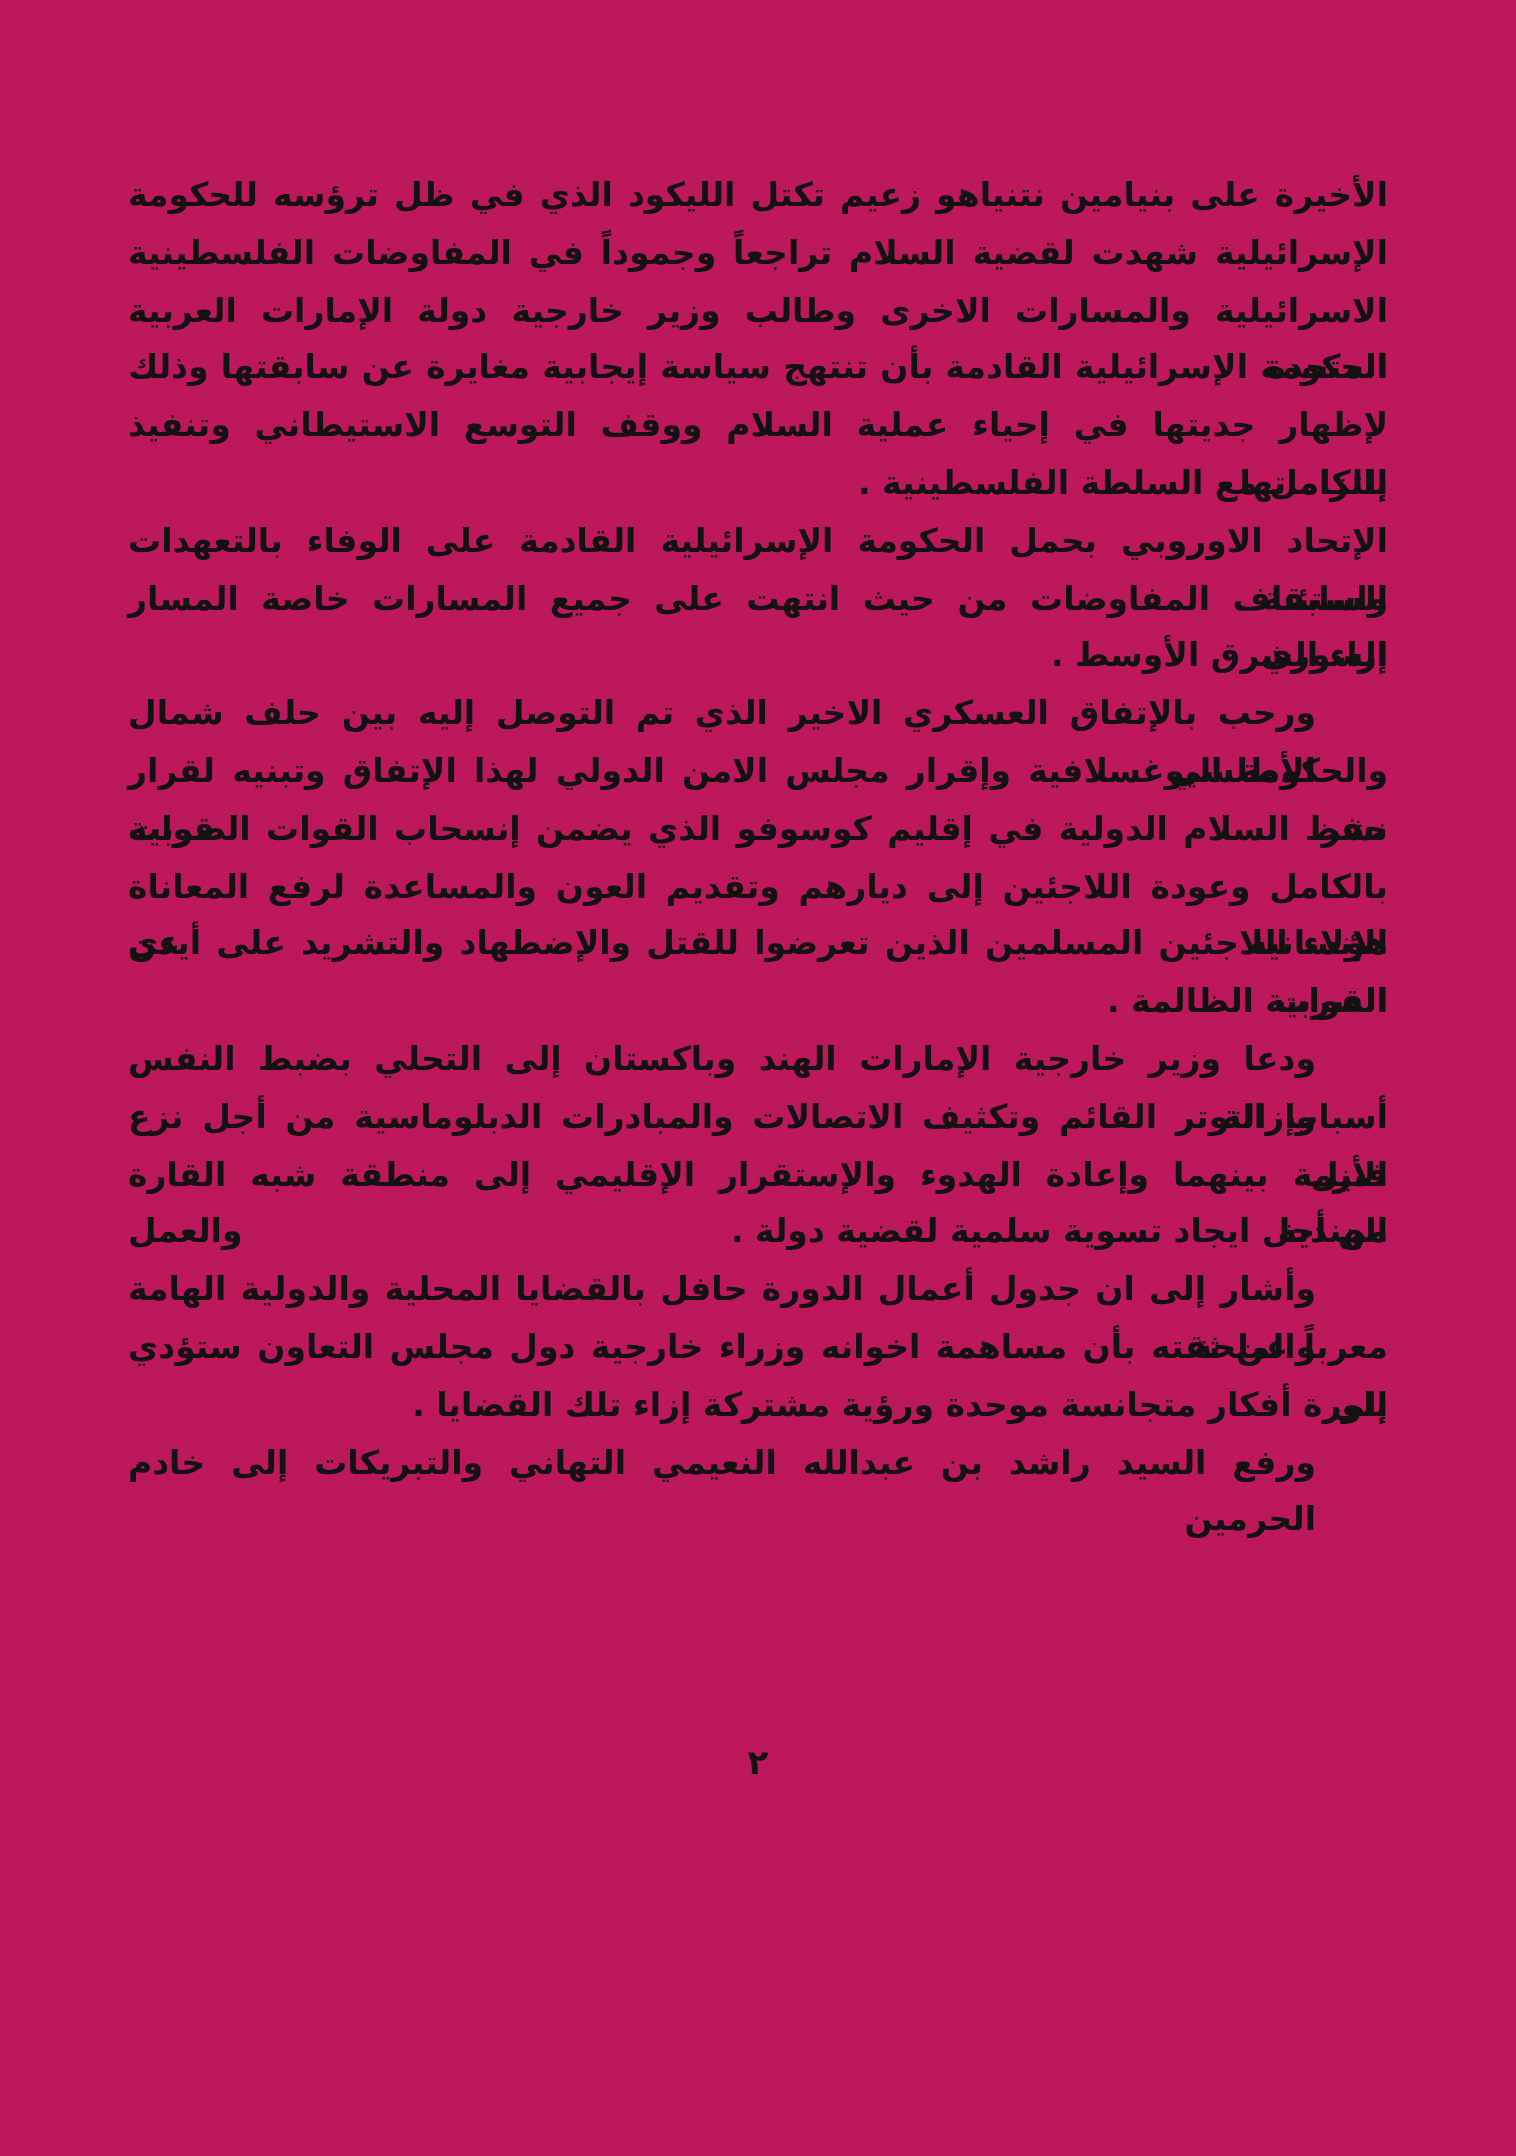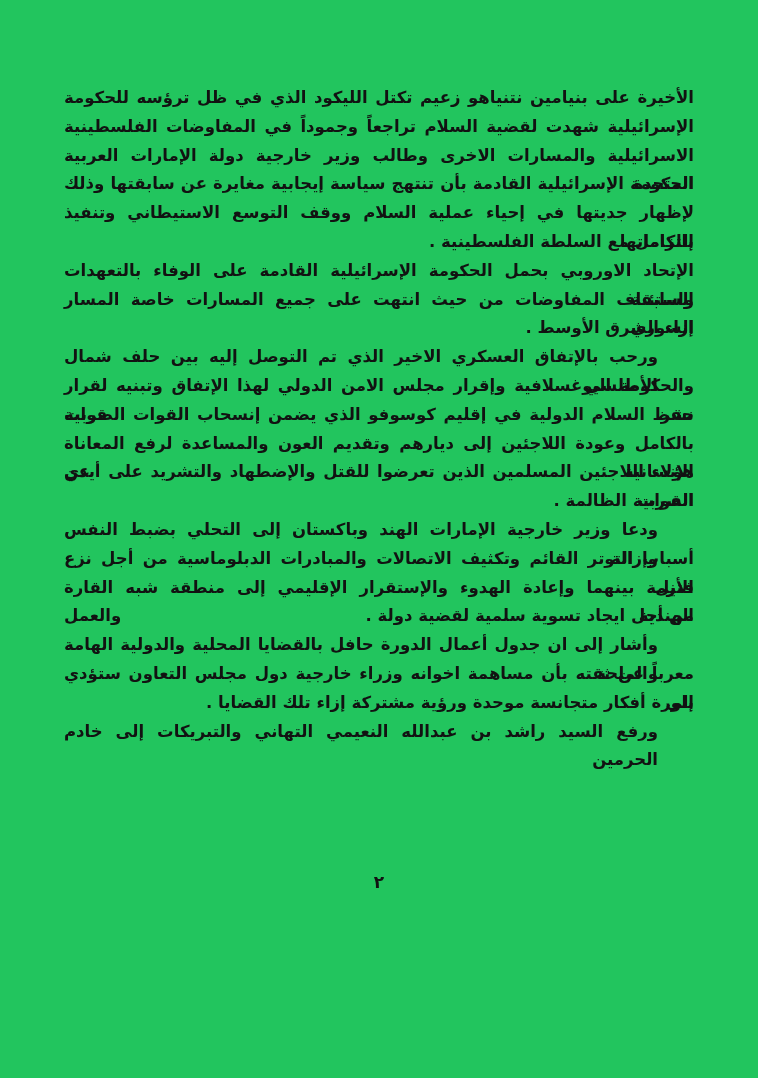--- a/index.html
+++ b/index.html
@@ -5,21 +5,21 @@
   html, body {
     margin: 0;
     padding: 0;
     background: #e8e8e8;
   }
   .page {
     position: relative;
     width: 758px;
     height: 1078px;
     margin: 0 auto;
-    background: #22c55e;
+    background: #be185d;
     overflow: hidden;
     font-family: "DejaVu Sans", sans-serif;
   }
   .text-block {
     position: absolute;
     top: 84px;
     left: 64px;
     width: 630px;
     direction: rtl;
     color: #121212;

